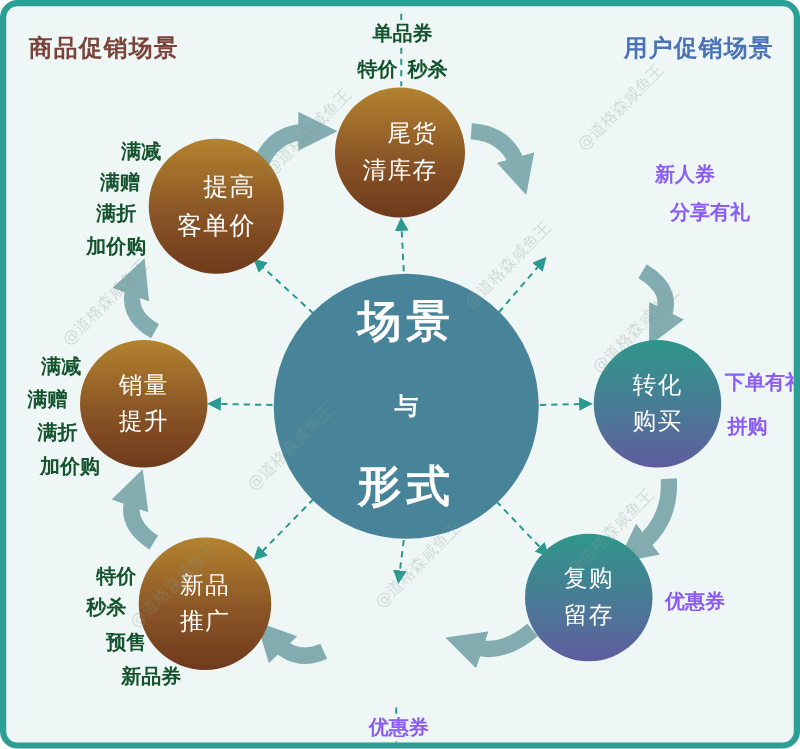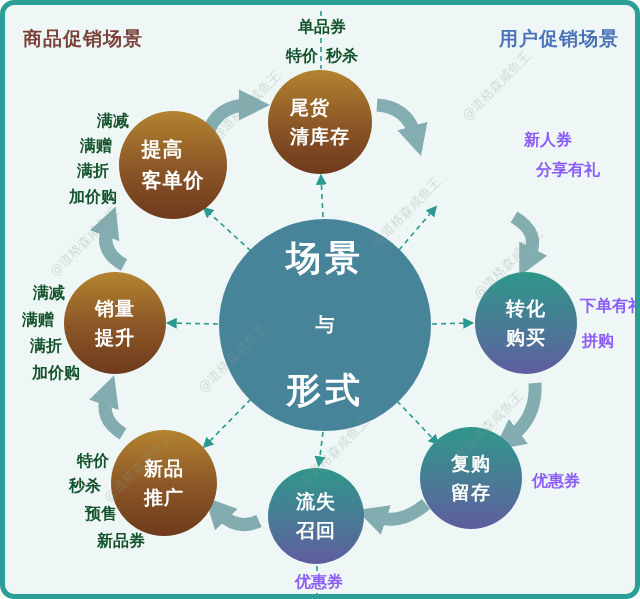--- a/index.html
+++ b/index.html
@@ -25,22 +25,22 @@
     border-radius:50%;background:#47849a;
     display:flex;flex-direction:column;align-items:center;justify-content:center;
     color:#ffffff;
     gap:24px;
   }
   .center-circle .big{font-size:35px;font-weight:bold;letter-spacing:4px;line-height:1.25;}
   .center-circle .small{font-size:19px;font-weight:bold;margin:7px 0;}
   .node{
     position:absolute;border-radius:50%;
     display:flex;align-items:center;justify-content:center;
-    color:#ffffff;font-size:19px;font-weight:bold;
-    text-align:left;white-space:pre-line;line-height:1.55;
+    color:#ffffff;font-size:19px;font-weight:normal;
+    text-align:right;white-space:pre-line;line-height:1.55;
     letter-spacing:1px;
   }
   .node.product{background:linear-gradient(180deg,#b3832f 0%,#8a5526 55%,#6e3a1c 100%);}
   .node.user{background:linear-gradient(180deg,#2f968a 0%,#4a7a96 55%,#5f5c9e 100%);}
   .tag{
     position:absolute;font-size:16px;font-weight:600;white-space:nowrap;
   }
   .tag.product{color:#14532d;}
   .tag.user{color:#8b5cf6;}
   .tag.masked{background:#eef7f5;padding:0 1px;}
@@ -97,22 +97,20 @@
     <span class="small">与</span>
     <span class="big">形式</span>
   </div>
 
   <div class="node product" style="left:263px;top:65px;width:104px;height:104px;">尾货
 清库存</div>
   <div class="node user" style="left:470px;top:267px;width:102px;height:102px;">转化
 购买</div>
   <div class="node user" style="left:415px;top:422px;width:102px;height:102px;">复购
 留存</div>
-  <div class="node user" style="left:263px;top:463px;width:96px;height:96px;">流失
-召回</div>
   <div class="node product" style="left:106px;top:425px;width:106px;height:106px;">新品
 推广</div>
   <div class="node product" style="left:59px;top:267px;width:102px;height:102px;">销量
 提升</div>
   <div class="node product" style="left:114px;top:106px;width:108px;height:108px;font-size:20px;">提高
 客单价</div>
 
   <span class="tag product masked" style="left:292px;top:12px;">单品券</span>
   <span class="tag product" style="left:281px;top:41px;">特价</span>
   <span class="tag product" style="left:321px;top:41px;">秒杀</span>

